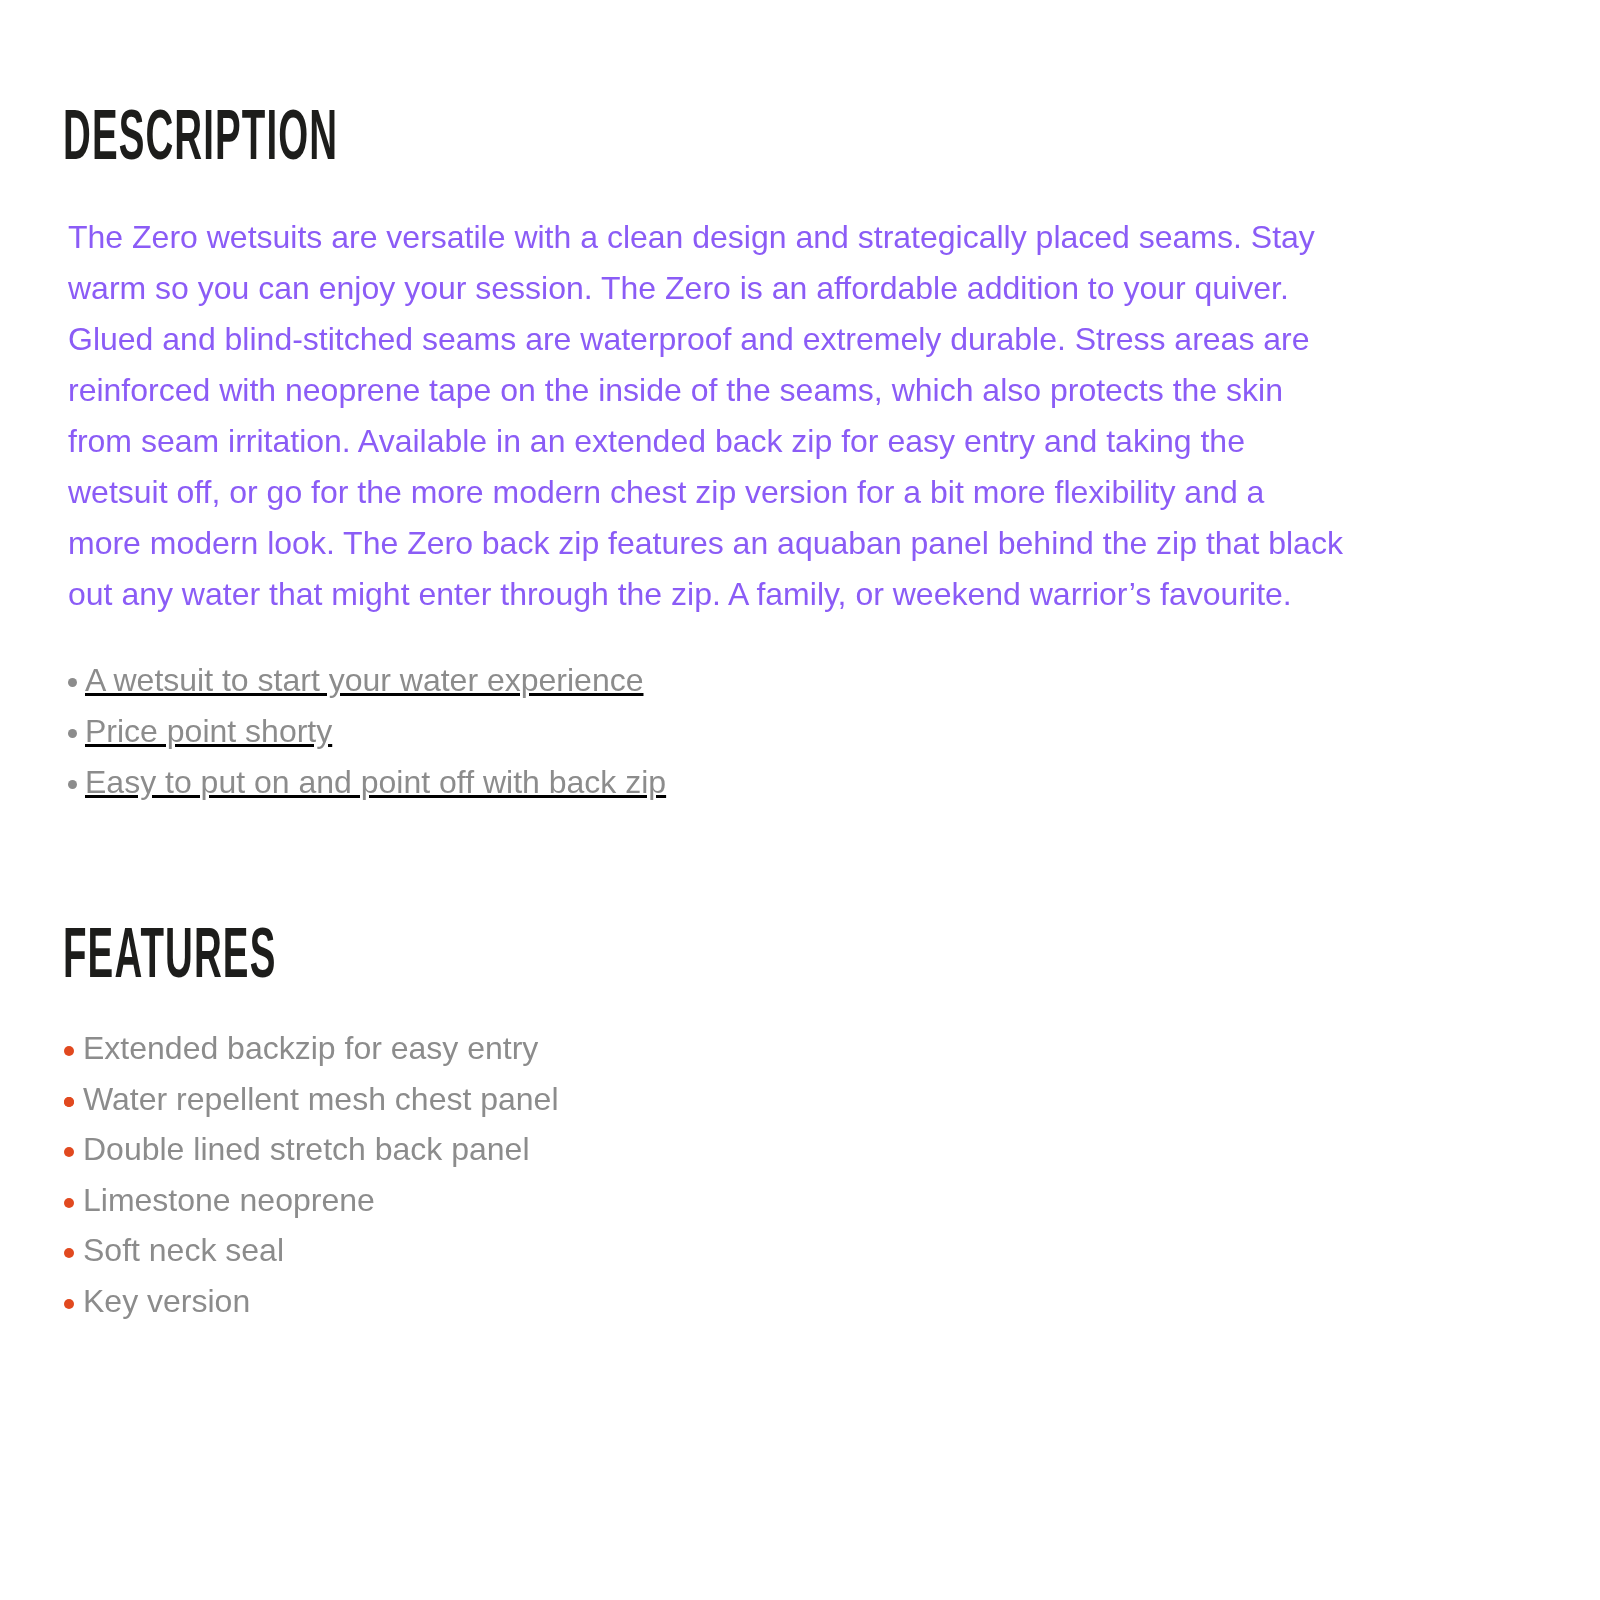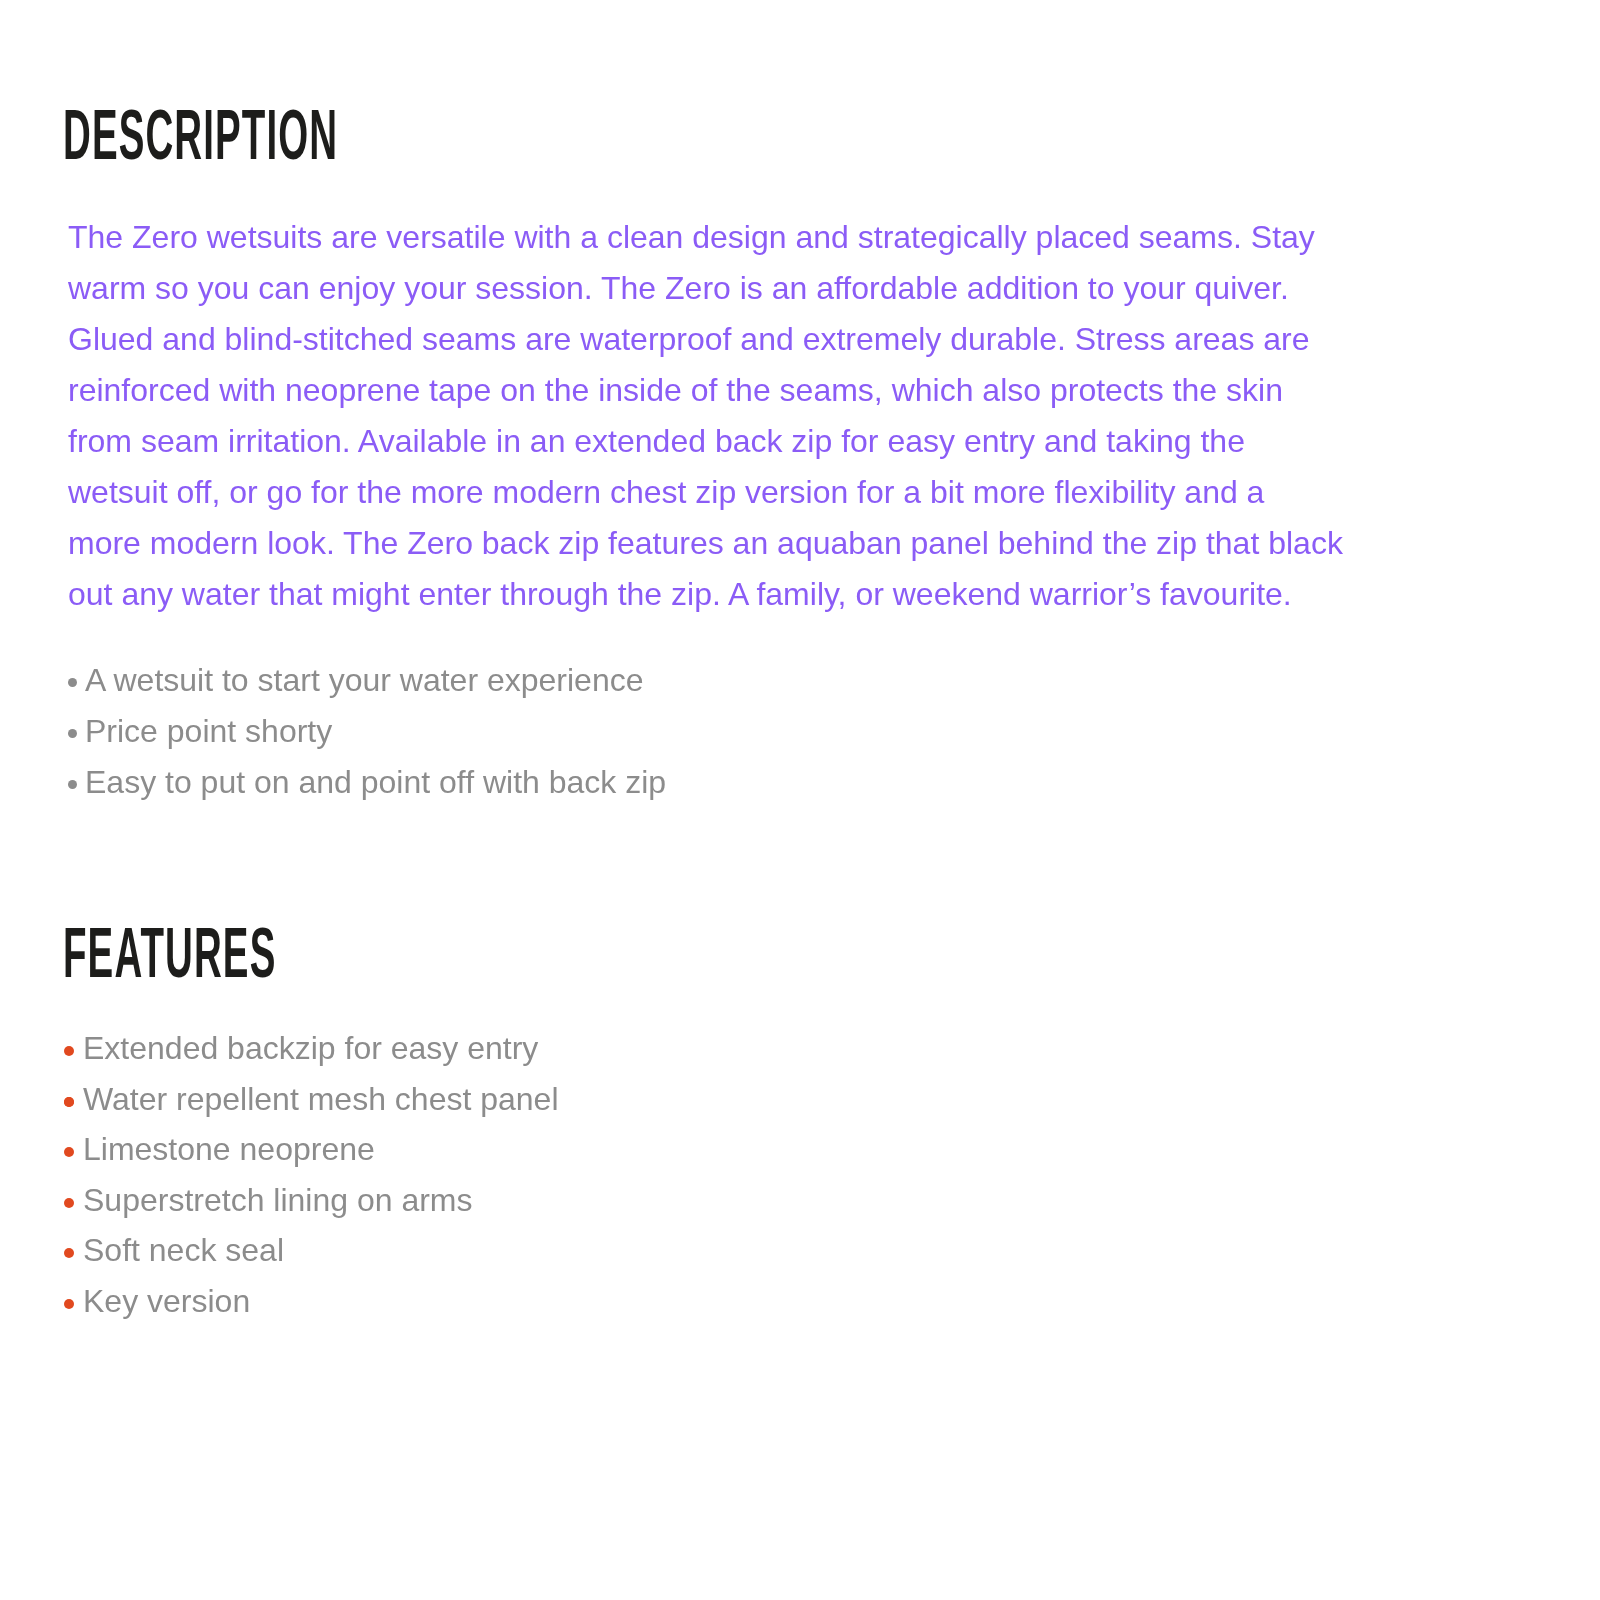--- a/index.html
+++ b/index.html
@@ -38,20 +38,21 @@
     color: #8b5cf6;
     white-space: pre-line;
   }
   ul.bullet-list {
     list-style: none;
     margin: 0;
     padding: 0;
   }
   ul.desc-list {
     margin: 35px 0 0 5px;
+    text-decoration: underline;
   }
   ul.features-list {
     margin: 35px 0 0 1px;
   }
   .bullet-list li {
     position: relative;
     font-size: 32px;
     color: #8c8c8c;
   }
   ul.desc-list li {
@@ -119,25 +120,25 @@
     </li>
     <li>
       <span class="dot"></span>
     </li>
     <li>
       <span class="dot"></span>
       <span>Water repellent mesh chest panel</span>
     </li>
     <li>
       <span class="dot"></span>
-      <span>Limestone neoprene</span>
+      <span>Double lined stretch back panel</span>
     </li>
     <li>
       <span class="dot"></span>
-      <span>Superstretch lining on arms</span>
+      <span>Limestone neoprene</span>
     </li>
     <li>
       <span class="dot"></span>
       <span>Soft neck seal</span>
     </li>
     <li>
       <span class="dot"></span>
       <span>Key version</span>
     </li>
   </ul>

